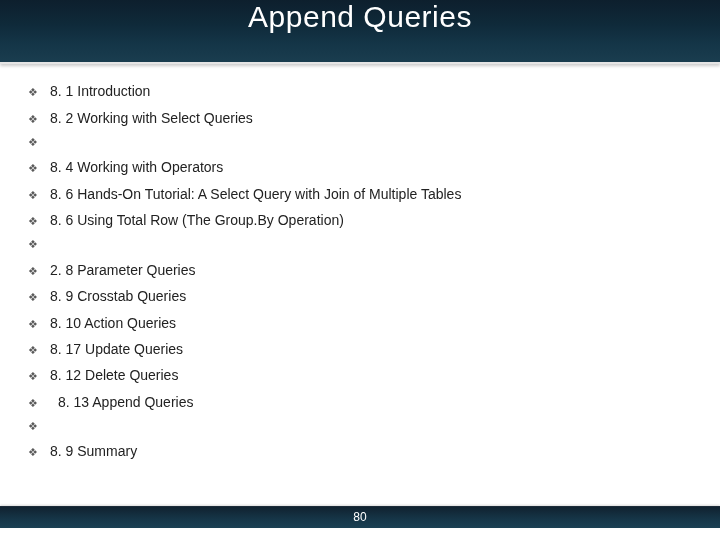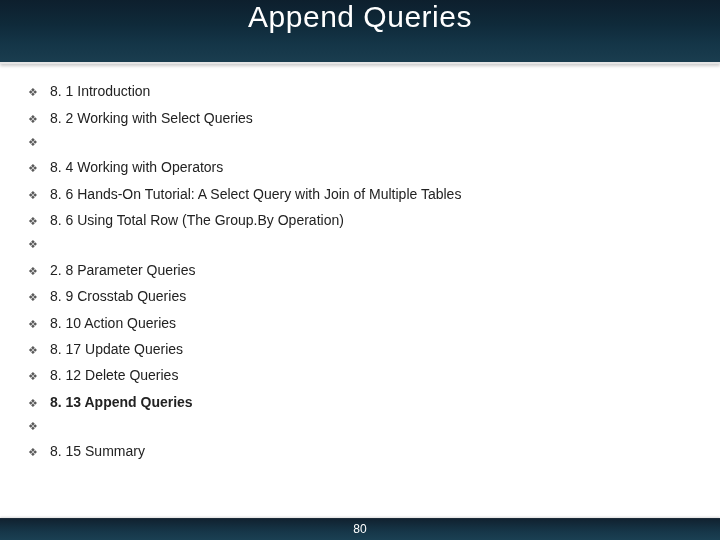--- a/index.html
+++ b/index.html
@@ -40,26 +40,27 @@
     line-height: 1;
     padding: 6.2px 0;
   }
   ul.toc li .bullet {
     width: 22px;
     flex: 0 0 22px;
     color: #5a5a5a;
     font-size: 11px;
   }
   ul.toc li.active .label {
-    font-weight: 700;
+    font-weight: 400;
+    margin-left: 8px;
   }
   .footer-bar {
     position: absolute;
     left: 0;
-    bottom: 0;
+    bottom: 12px;
     width: 100%;
     height: 22px;
     background: linear-gradient(to bottom, #10202e 0%, #163648 60%, #1a4053 100%);
     display: flex;
     align-items: center;
     justify-content: center;
     box-shadow: 0 -1px 2px rgba(0,0,0,0.15), inset 0 1px 0 rgba(255,255,255,0.05);
   }
   .footer-bar .page-num {
     color: #fff;
@@ -125,21 +126,21 @@
         </li>
         <li class="active">
           <span class="bullet">❖</span>
           <span class="label">8. 13 Append Queries</span>
         </li>
         <li>
           <span class="bullet">❖</span>
         </li>
         <li>
           <span class="bullet">❖</span>
-          <span class="label">8. 15 Summary</span>
+          <span class="label">8. 9 Summary</span>
         </li>
       </ul>
   </div>
 
   <div class="footer-bar">
     <span class="page-num">80</span>
   </div>
 
 </div>
 

